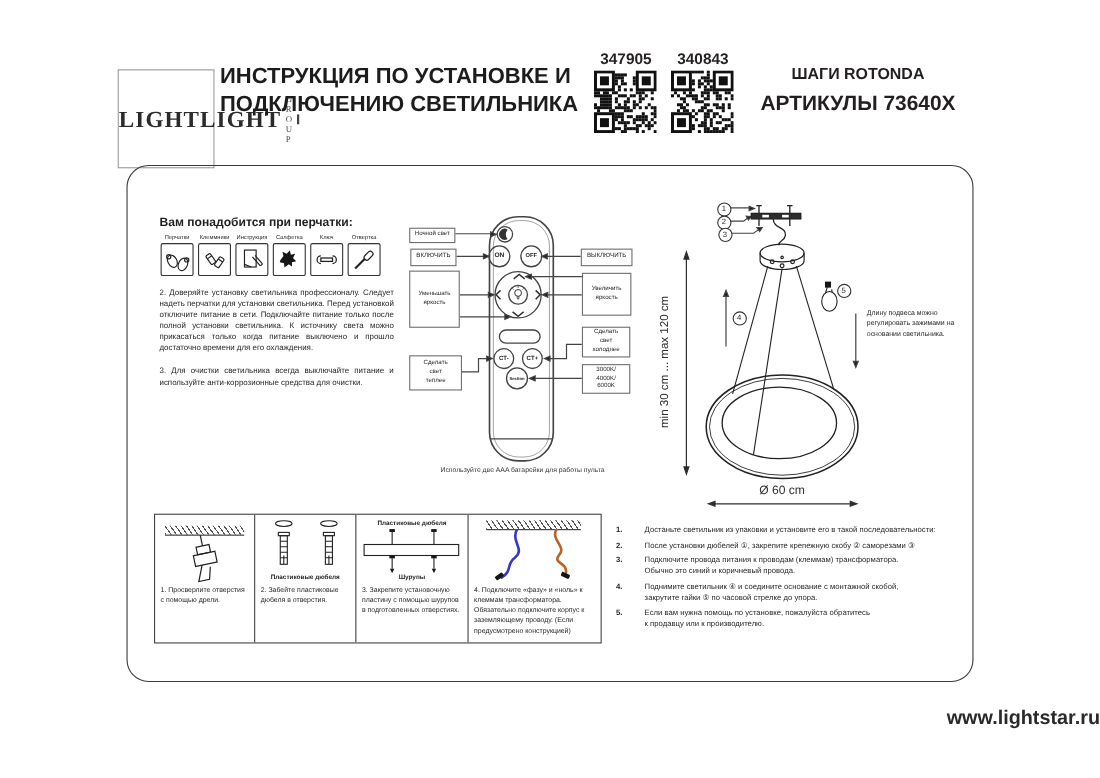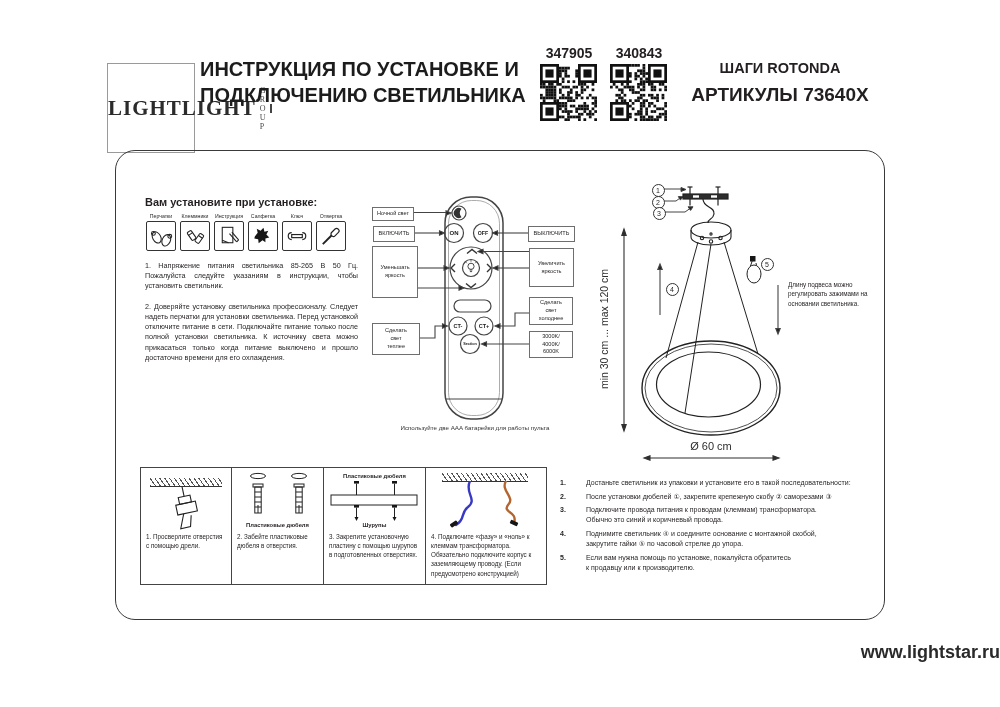--- a/index.html
+++ b/index.html
@@ -387,21 +387,21 @@
     <rect x="0" y="66.66666666666667" width="33.333333333333336" height="33.333333333333336"></rect>
     <rect fill="#fff" x="4.761904761904762" y="71.42857142857143" width="23.80952380952381" height="23.80952380952381"></rect>
     <rect x="9.523809523809524" y="76.19047619047619" width="14.285714285714285" height="14.285714285714285"></rect>
   </svg>
 
 <div class="abs series">ШАГИ ROTONDA</div>
 <div class="abs articles">АРТИКУЛЫ 73640X</div>
 
 <div class="abs frame"></div>
 
-<div class="abs tools-heading">Вам установите при установке:</div>
+<div class="abs tools-heading">Вам понадобится при перчатки:</div>
 <div class="abs tools-row">
   <div class="tool">
     <span class="tool-label">Перчатки</span>
     <span class="tool-box">
       <svg width="26" height="26" viewBox="0 0 27 27" fill="none" stroke="#222" stroke-width="1.1">
         <ellipse cx="9" cy="15" rx="4.2" ry="6.2" transform="rotate(-28 9 15)"></ellipse>
         <circle cx="5.6" cy="10.8" r="2"></circle>
         <ellipse cx="19" cy="18" rx="4.2" ry="6.2" transform="rotate(25 19 18)"></ellipse>
         <circle cx="22.6" cy="13.8" r="2"></circle>
       </svg>
@@ -457,22 +457,22 @@
     <span class="tool-box">
       <svg width="26" height="26" viewBox="0 0 27 27" fill="none" stroke="#222" stroke-width="1.2">
         <line x1="5" y1="22" x2="14" y2="13" stroke-width="2"></line>
         <rect x="13" y="7.5" width="9.5" height="5" rx="2.2" transform="rotate(-45 17.5 10)"></rect>
       </svg>
     </span>
   </div>
 </div>
 
 <div class="abs safety">
-  <p>1. Напряжение питания светильника 85-265 В 50 Гц. Пожалуйста следуйте указаниям в инструкции, чтобы установить светильник.</p>
   <p>2. Доверяйте установку светильника профессионалу. Следует надеть перчатки для установки светильника. Перед установкой отключите питание в сети. Подключайте питание только после полной установки светильника. К источнику света можно прикасаться только когда питание выключено и прошло достаточно времени для его охлаждения.</p>
+  <p>3. Для очистки светильника всегда выключайте питание и используйте анти-коррозионные средства для очистки.</p>
 </div>
 
 <div class="abs remote-wrap">
   <svg width="220" height="250" viewBox="0 0 220 250">
     <g fill="none" stroke="#444" stroke-width="1.5">
       <rect x="80" y="2" width="58" height="222" rx="26" fill="#fff"></rect>
       <rect x="83.5" y="5.5" width="51" height="215" rx="23" stroke-width="0.7" stroke="#888"></rect>
       <line x1="81" y1="204" x2="137" y2="204" stroke-width="1"></line>
       <circle cx="94" cy="18" r="7" stroke-width="1.2"></circle>
       <circle cx="89" cy="38" r="9.5" stroke-width="1.2"></circle>

